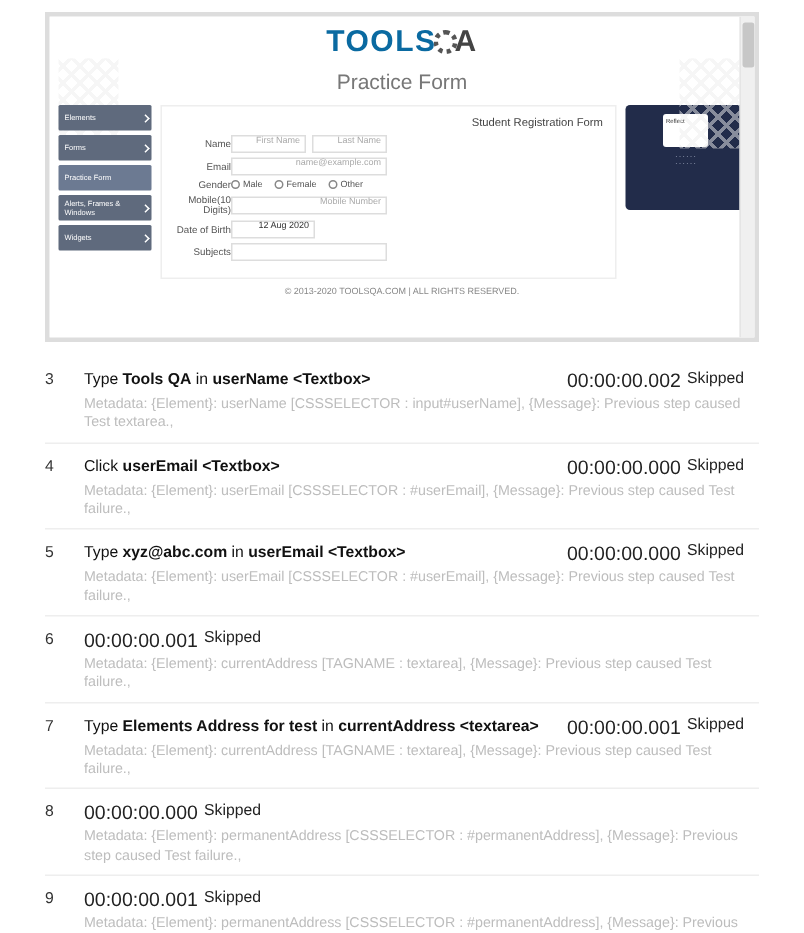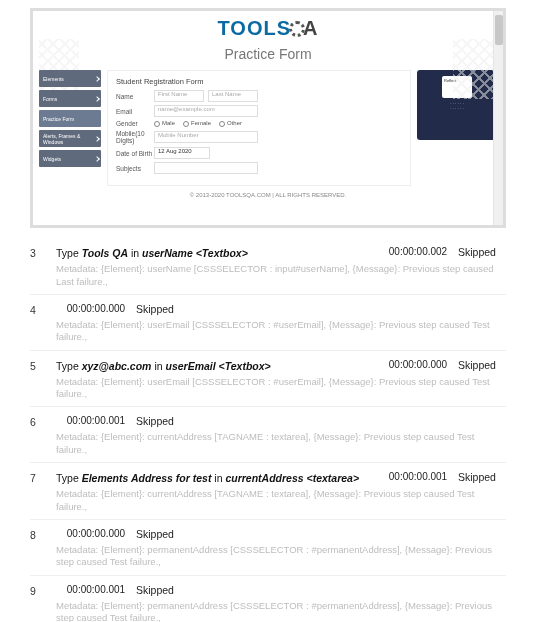--- a/index.html
+++ b/index.html
@@ -49,21 +49,21 @@
   }
   .side-item.active { background: #6c7a92; }
   .side-item .chev {
     position: absolute; right: 2px; top: 50%; transform: translateY(-50%);
     width: 4px; height: 4px; border-right: 1px solid #fff; border-bottom: 1px solid #fff;
     transform: translateY(-50%) rotate(-45deg);
   }
 
   .form-card {
     flex: 1; background: #fff; border: 1px solid #eee; padding: 6px 8px 8px;
-    font-size: 6.5px; color: #555;
+    font-size: 6.5px; color: #555; text-align: right;
   }
   .form-title { font-size: 7.5px; margin-bottom: 4px; color: #444; }
   .frow { display: flex; align-items: center; margin-bottom: 3px; }
   .flabel { width: 38px; color: #555; }
   .finput {
     border: 1px solid #ddd; height: 12px; padding: 0 3px; font-size: 6px;
     color: #aaa; background: #fff;
   }
   .finput.w1 { width: 50px; }
   .finput.w2 { width: 104px; }
@@ -85,22 +85,22 @@
     background: #f0f0f0; border-left: 1px solid #e5e5e5;
   }
   .fake-thumb { position: absolute; top: 4px; left: 1px; width: 8px; height: 30px; background: #c7c7c7; border-radius: 2px; }
 
   
   .log { padding: 10px 30px 20px; }
   .log-row { border-bottom: 1px solid #eee; padding: 8px 0 6px; }
   .log-line1 { display: flex; align-items: flex-start; }
   .step-num { width: 26px; color: #333; font-size: 10.5px; padding-top: 1px; }
   .action { flex: 1; font-size: 10.5px; color: #111; line-height: 1.35; padding-right: 10px; }
-  .action b { font-weight: 700; font-style: italic; }
-  .duration { width: 80px; text-align: center; font-size: 10px; color: #222; }
+  .action b { font-weight: 700; }
+  .duration { width: 80px; text-align: left; font-size: 13px; color: #222; }
   .status { width: 48px; text-align: left; font-size: 10.5px; color: #222; }
   .meta { margin: 3px 0 0 26px; font-size: 9.5px; color: #bdbdbd; line-height: 1.3; }
 </style>
 </head>
 <body>
 
 <div class="embed-wrap">
   <div class="embed">
     <div class="embed-inner">
       <div class="pattern-side left"></div>
@@ -191,25 +191,26 @@
 </div>
 
 <div class="log" id="log">
     <div class="log-row">
       <div class="log-line1">
         <div class="step-num">3</div>
         <div class="action">Type <b>Tools QA</b> in <b>userName &lt;Textbox&gt;</b></div>
         <div class="duration">00:00:00.002</div>
         <div class="status">Skipped</div>
       </div>
-      <div class="meta">Metadata: {Element}: userName [CSSSELECTOR : input#userName], {Message}: Previous step caused Last failure.,</div>
+      <div class="meta">Metadata: {Element}: userName [CSSSELECTOR : input#userName], {Message}: Previous step caused Test textarea.,</div>
     </div>
     <div class="log-row">
       <div class="log-line1">
         <div class="step-num">4</div>
+        <div class="action">Click <b>userEmail &lt;Textbox&gt;</b></div>
         <div class="duration">00:00:00.000</div>
         <div class="status">Skipped</div>
       </div>
       <div class="meta">Metadata: {Element}: userEmail [CSSSELECTOR : #userEmail], {Message}: Previous step caused Test failure.,</div>
     </div>
     <div class="log-row">
       <div class="log-line1">
         <div class="step-num">5</div>
         <div class="action">Type <b>xyz@abc.com</b> in <b>userEmail &lt;Textbox&gt;</b></div>
         <div class="duration">00:00:00.000</div>

